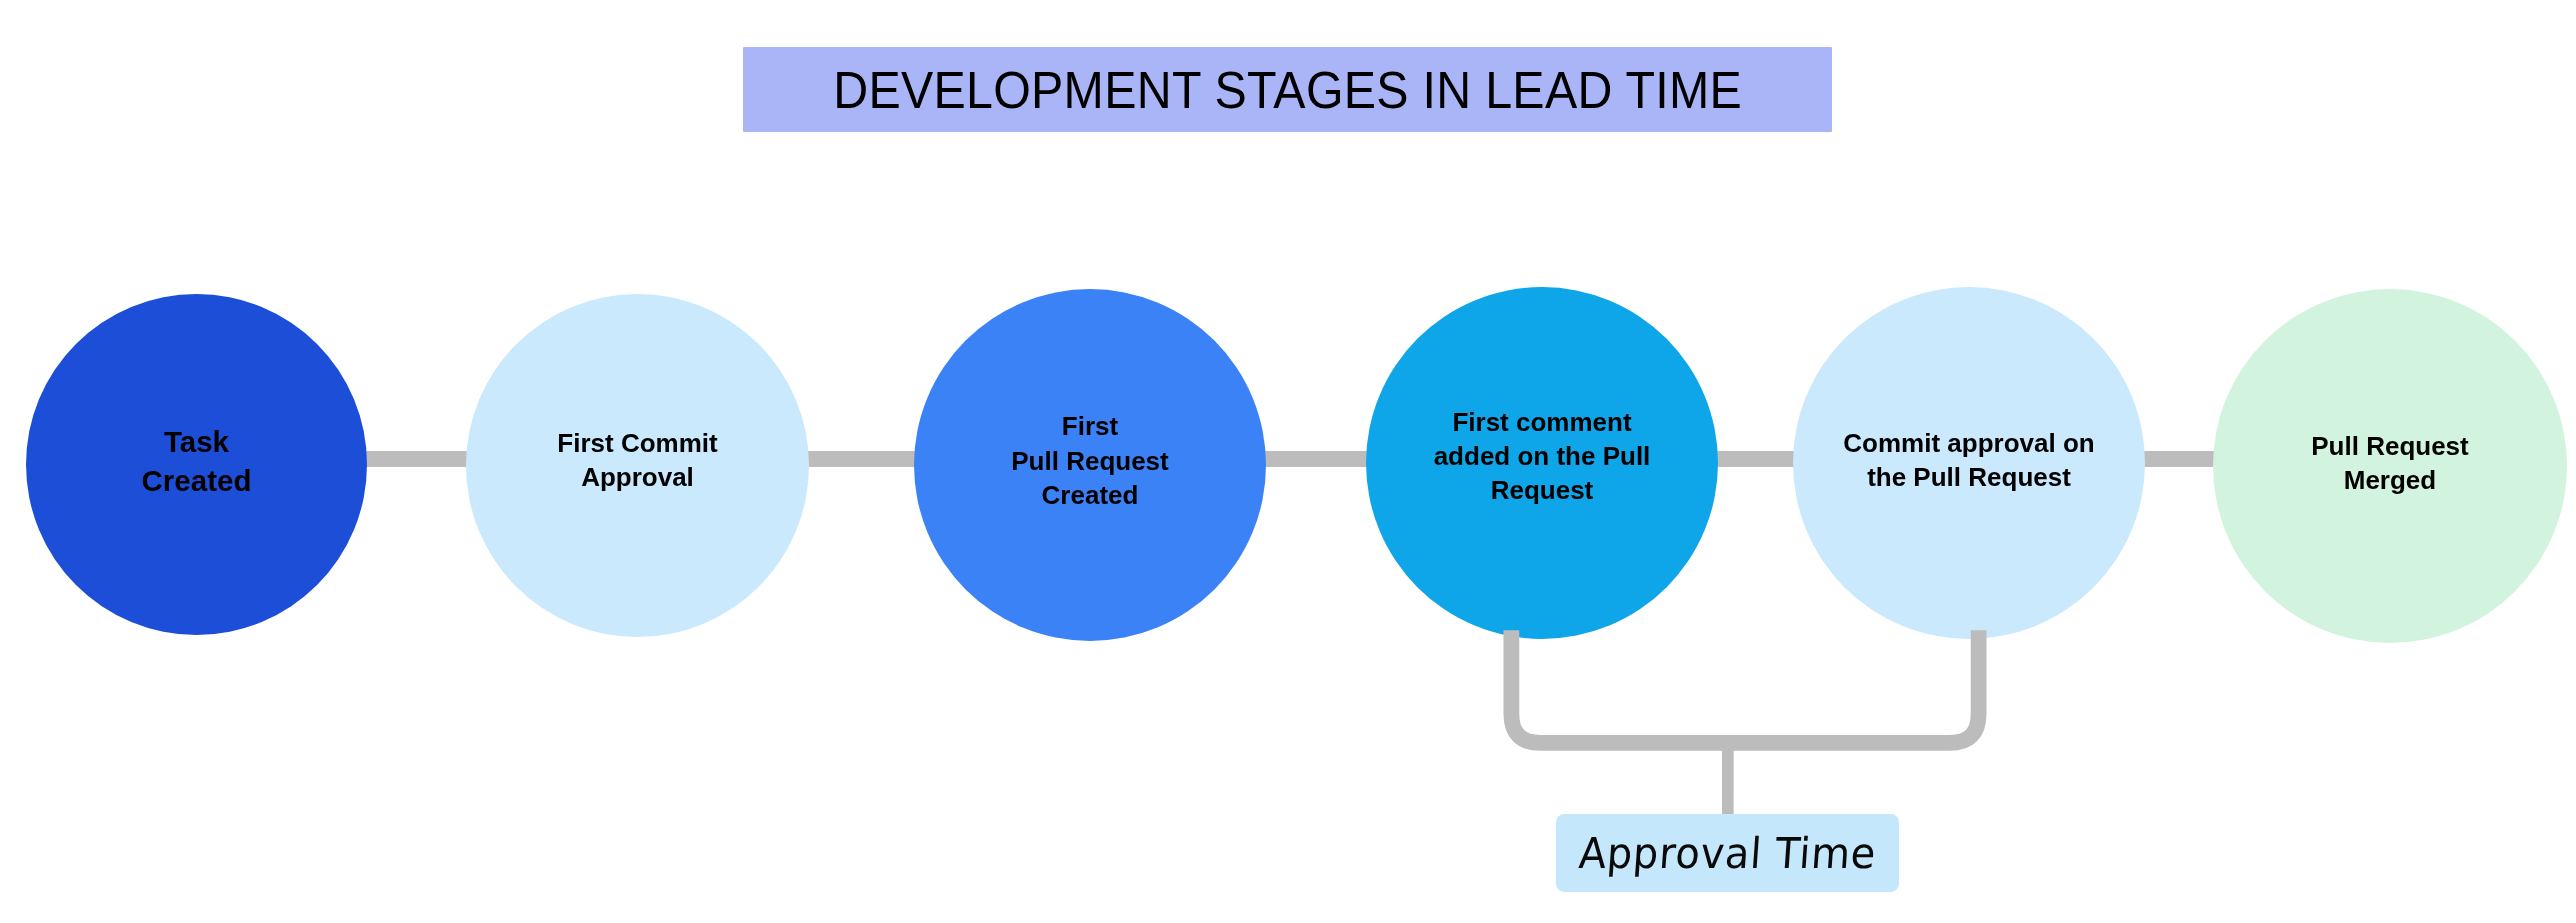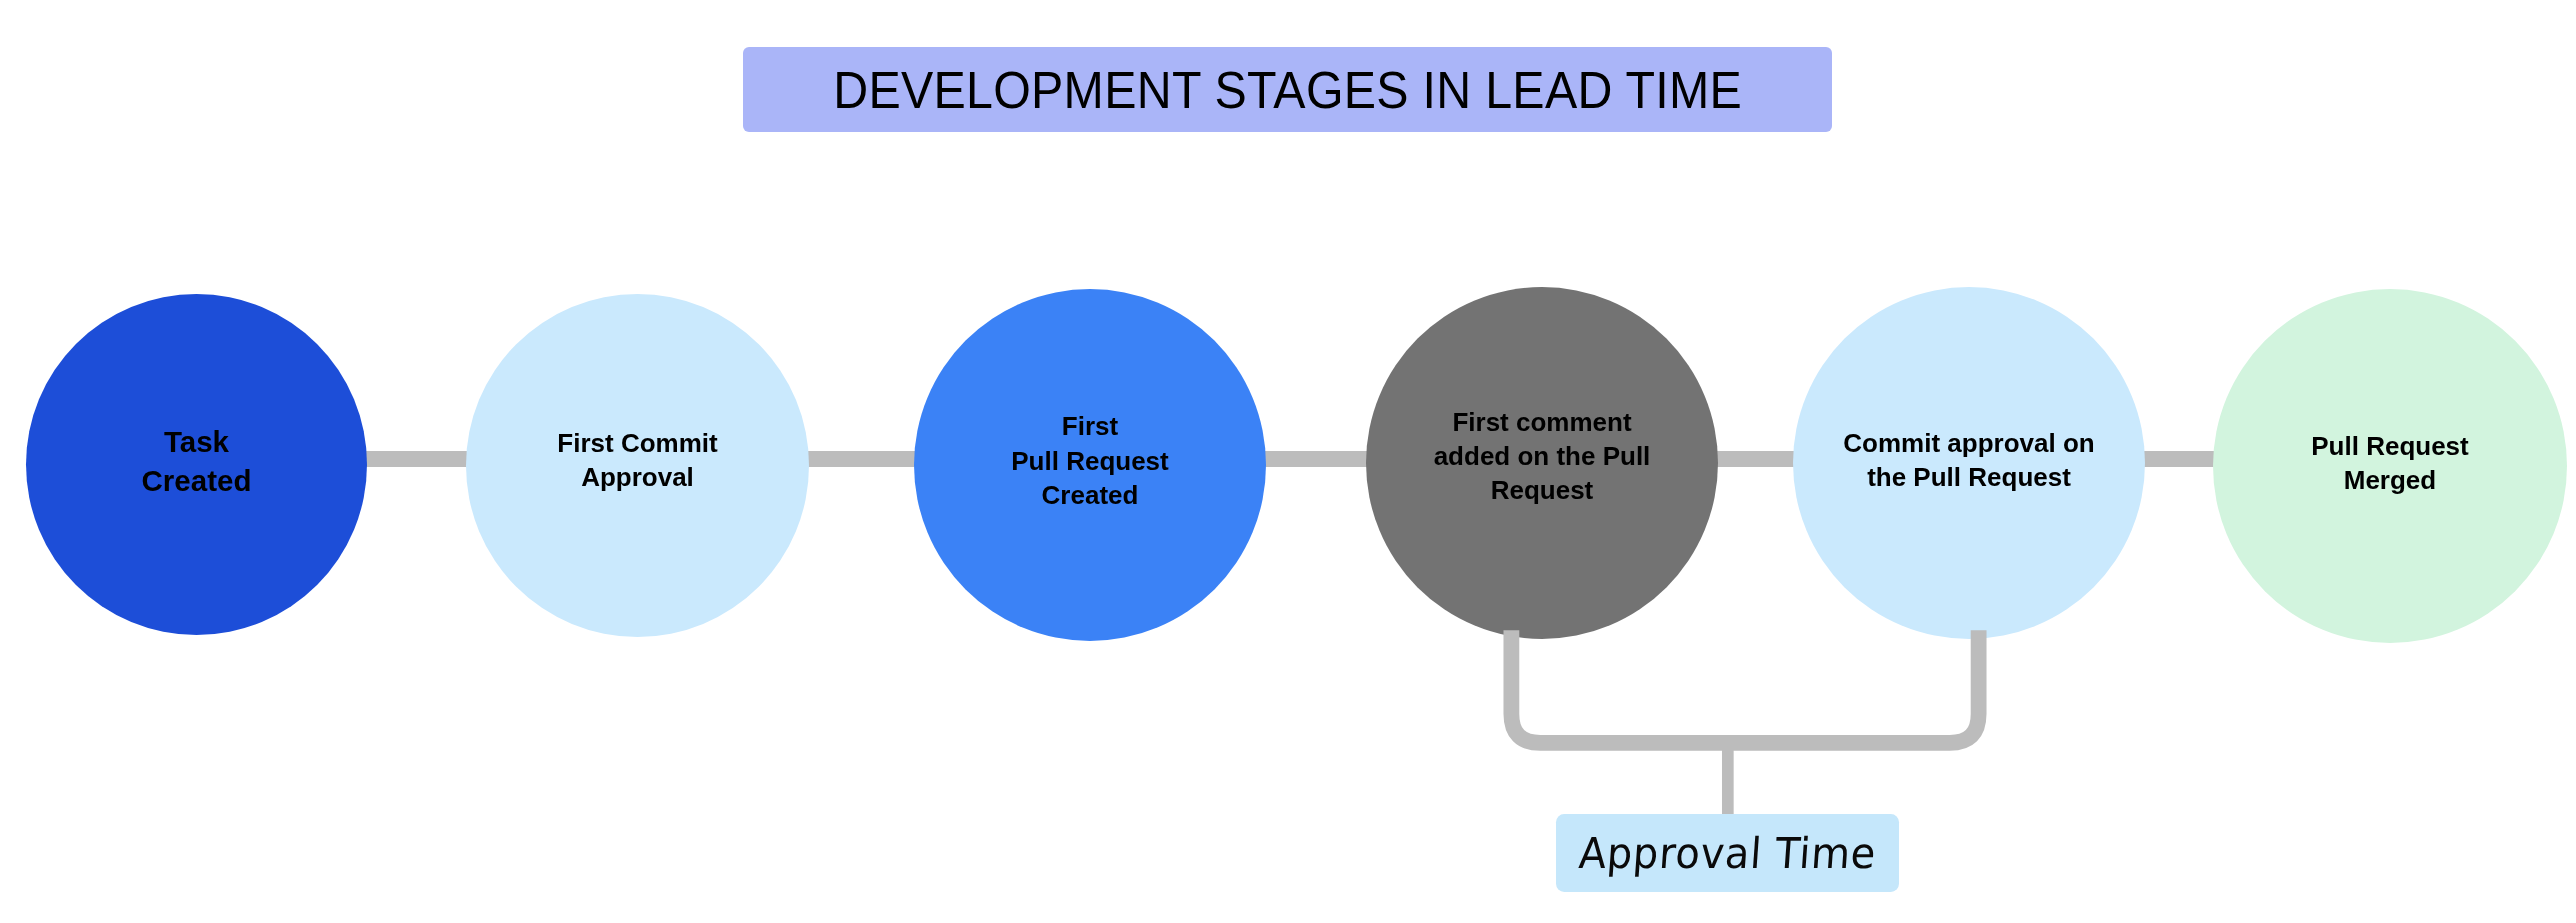--- a/index.html
+++ b/index.html
@@ -21,21 +21,21 @@
   }
 
   
   .title-band {
     position: absolute;
     left: 743px;
     top: 47px;
     width: 1089px;
     height: 85px;
     background: #aab5f8;
-    border-radius: 6px;
+    border-radius: 1px;
     display: flex;
     align-items: center;
     justify-content: center;
     box-sizing: border-box;
   }
   .title-text {
     font-family: "Liberation Sans Narrow", "Liberation Sans", sans-serif;
     font-size: 52px;
     font-weight: 400;
     letter-spacing: 0.3px;
@@ -67,21 +67,21 @@
     font-weight: 700;
     color: #000000;
     white-space: pre-line;
     line-height: 1.32;
     position: relative;
   }
 
   .n1 { left: 26px;   top: 294px; width: 341px; height: 341px; background: #1d4ed8; }
   .n2 { left: 466px;  top: 294px; width: 343px; height: 343px; background: #cae9fd; }
   .n3 { left: 914px; top: 289px; width: 352px; height: 352px; background: #3b82f6; }
-  .n4 { left: 1366px; top: 287px; width: 352px; height: 352px; background: #737373; }
+  .n4 { left: 1366px; top: 287px; width: 352px; height: 352px; background: #0ea5e9; }
   .n5 { left: 1793px; top: 287px; width: 352px; height: 352px; background: #cae9fd; }
   .n6 { left: 2213px; top: 289px; width: 354px; height: 354px; background: #d2f4de; }
 
   .n1 .node-label { font-size: 29.5px; top: -2.7px; }
   .n2 .node-label { font-size: 26px; top: -5.5px; }
   .n3 .node-label { font-size: 26px; top: -4.1px; }
   .n4 .node-label { font-size: 26px; top: -6.9px; }
   .n5 .node-label { font-size: 26px; top: -2.7px; }
   .n6 .node-label { font-size: 26px; top: -2.7px; }
 

